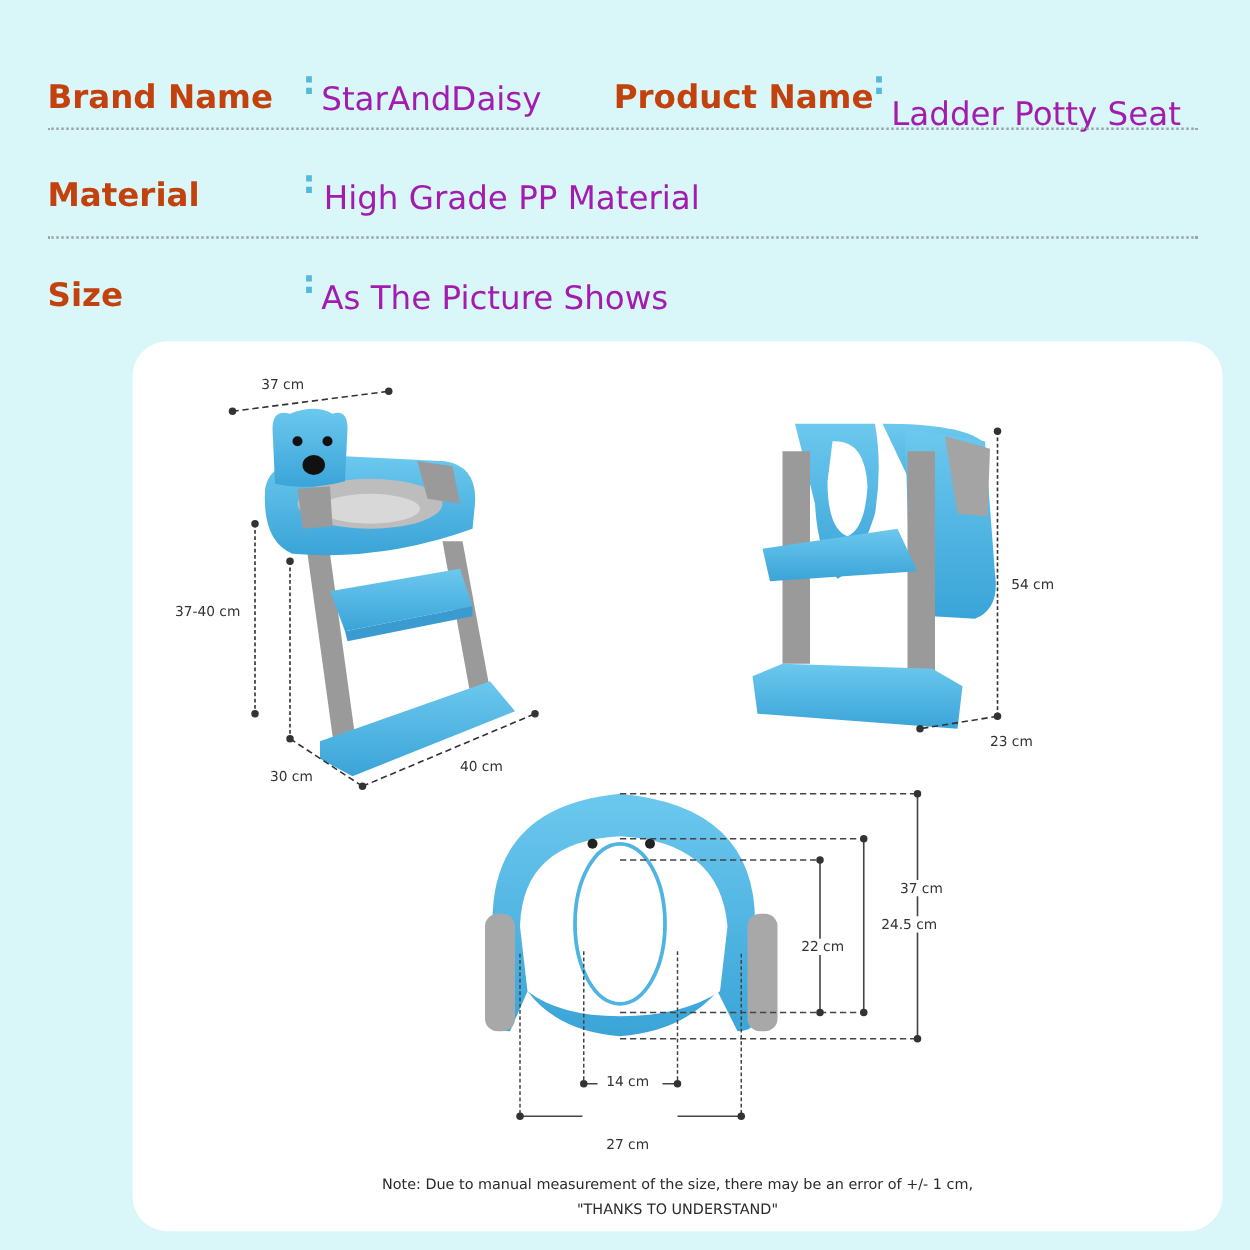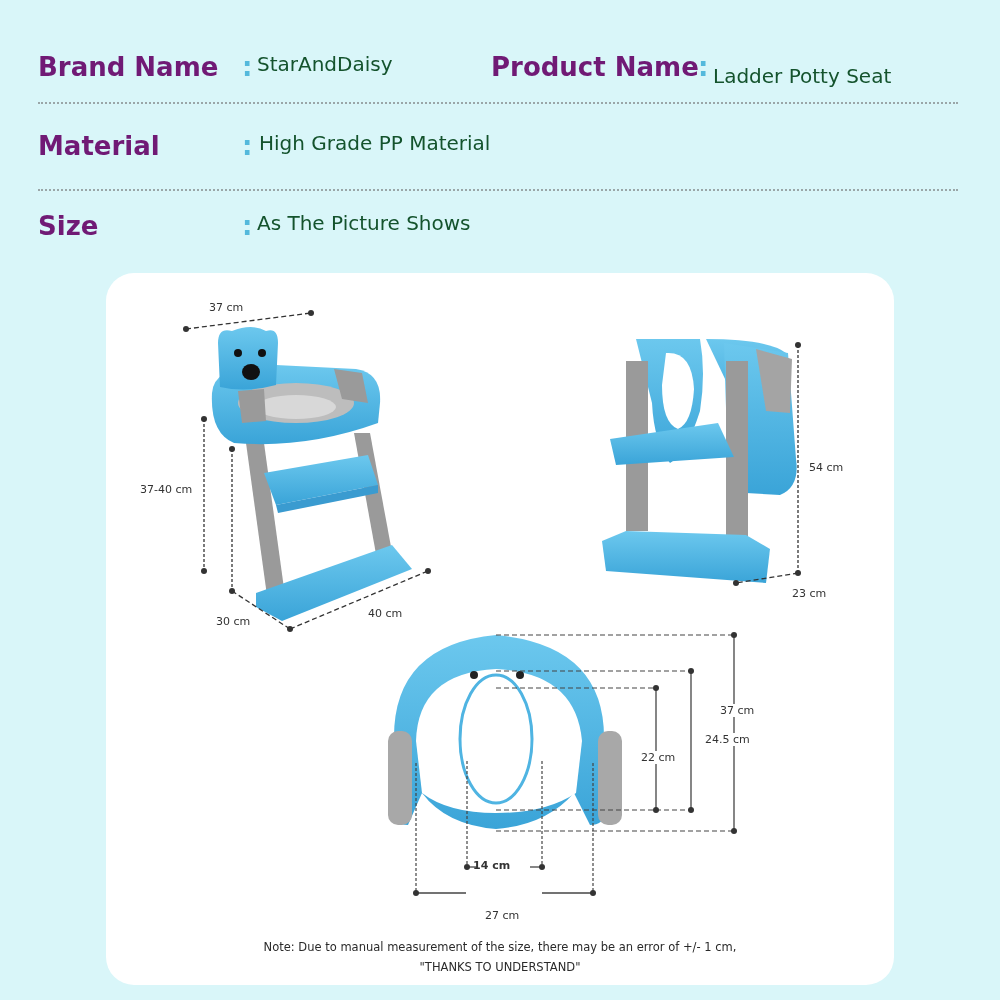--- a/index.html
+++ b/index.html
@@ -3,27 +3,27 @@
 <meta charset="utf-8">
 <style>
   html, body { margin:0; padding:0; }
   body {
     width:1000px; height:1000px; overflow:hidden;
     background:#d9f6f9;
     font-family:"DejaVu Sans", sans-serif;
     position:relative;
   }
   .spec-row { position:absolute; left:38px; right:42px; height:40px; }
-  .label { position:absolute; color:#701a75; font-weight:bold; font-size:26px; top:0; }
+  .label { position:absolute; color:#c2410c; font-weight:bold; font-size:26px; top:11px; }
   .colon { position:absolute; color:#54b9dc; font-weight:bold; font-size:26px; top:0; }
-  .value { position:absolute; color:#14532d; font-size:20px; top:0; }
+  .value { position:absolute; color:#a21caf; font-size:26px; top:13px; }
   .divider { position:absolute; left:38px; right:42px; border-top:2px dotted #9aa6a8; height:0; }
 
   .card {
-    position:absolute; left:106px; top:273px; width:788px; height:712px;
+    position:absolute; left:106px; top:273px; width:872px; height:712px;
     background:#fff; border-radius:28px;
   }
   .dim-label { position:absolute; font-size:11px; color:#333; font-family:"DejaVu Sans", sans-serif; white-space:nowrap; }
   .note { position:absolute; left:0; right:0; top:664px; text-align:center; font-size:11.5px; color:#2a2a2a; line-height:20px; }
   svg { position:absolute; left:0; top:0; }
 </style>
 </head>
 <body>
 
 <div class="spec-row" style="top:52px;">
@@ -157,20 +157,20 @@
   <span class="dim-label" style="left:34px; top:210px;">37-40 cm</span>
   <span class="dim-label" style="left:110px; top:342px;">30 cm</span>
   <span class="dim-label" style="left:262px; top:334px;">40 cm</span>
 
   <span class="dim-label" style="left:703px; top:188px;">54 cm</span>
   <span class="dim-label" style="left:654px; top:314px;margin-left:32px;">23 cm</span>
 
   <span class="dim-label" style="left:612px; top:431px; background:#fff; padding:0 2px;">37 cm</span>
   <span class="dim-label" style="left:566px; top:460px; background:#fff; padding:0 2px;margin-left:31px;">24.5 cm</span>
   <span class="dim-label" style="left:533px; top:478px; background:#fff; padding:0 2px;text-align:right;">22 cm</span>
-  <span class="dim-label" style="left:367px; top:586px;font-weight:bold;">14 cm</span>
+  <span class="dim-label" style="left:379px; top:586px;">14 cm</span>
   <span class="dim-label" style="left:379px; top:636px;">27 cm</span>
 
   <div class="note">
     <div>Note: Due to manual measurement of the size, there may be an error of +/- 1 cm,</div>
     <div>"THANKS TO UNDERSTAND"</div>
   </div>
 </div>
 
 </body></html>

